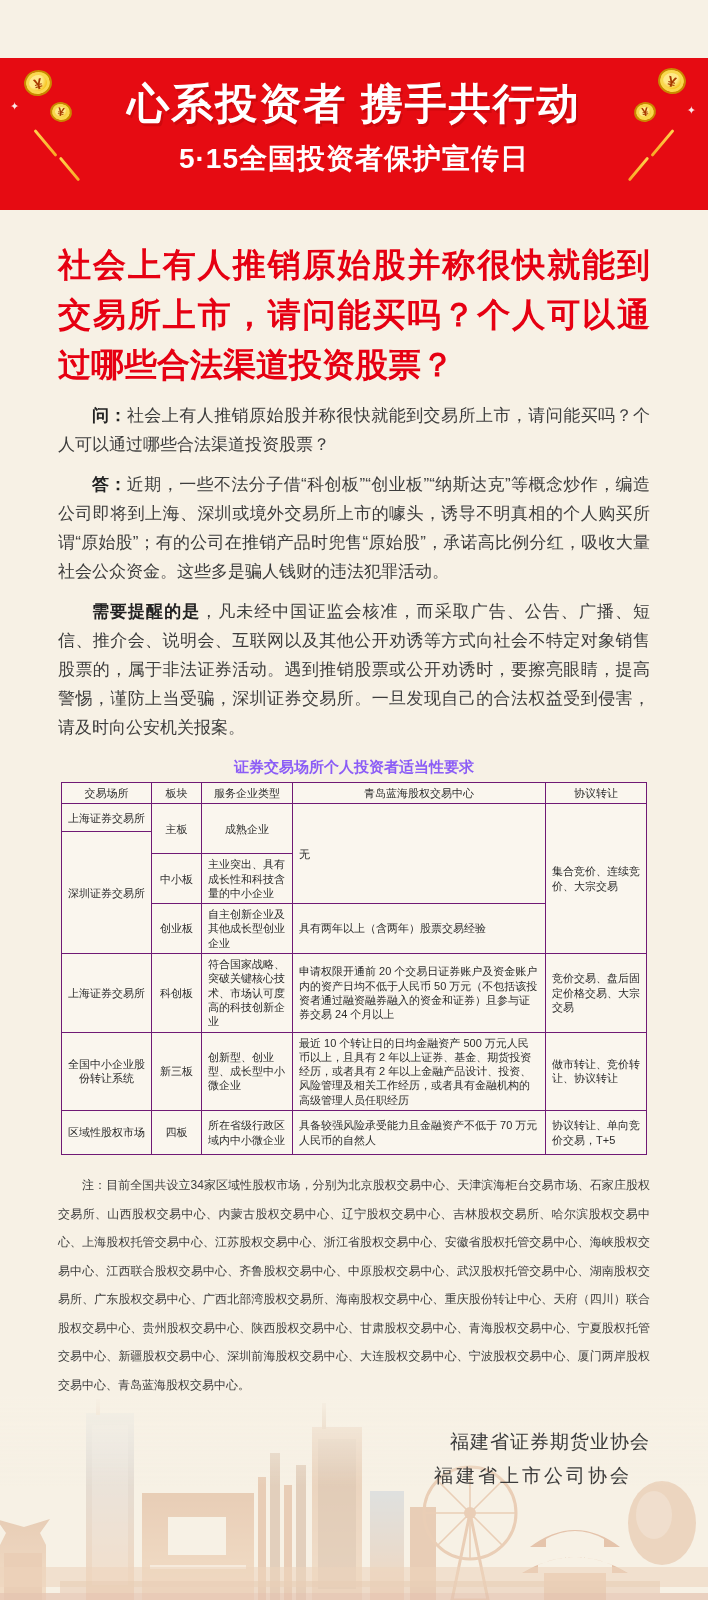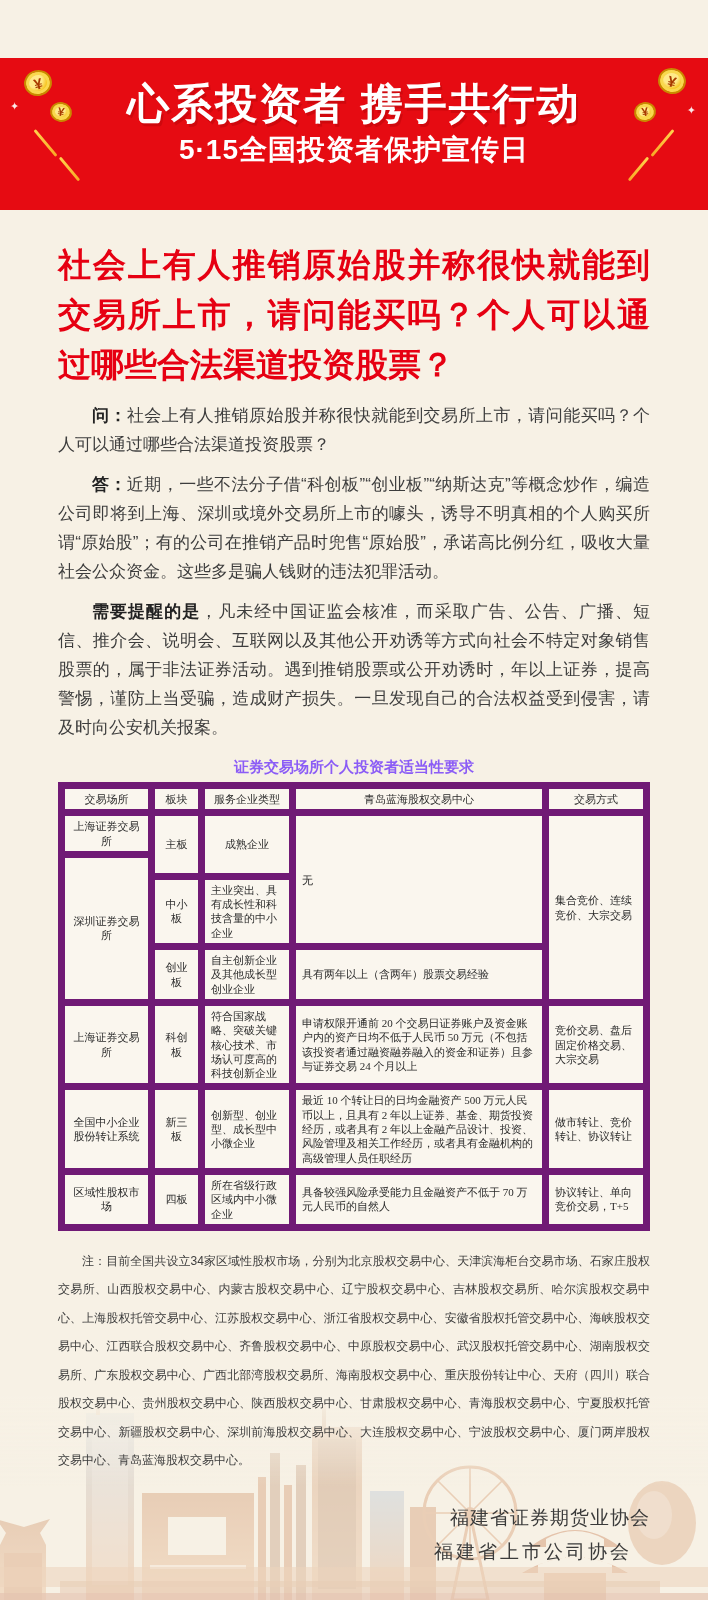--- a/index.html
+++ b/index.html
@@ -25,21 +25,21 @@
   .banner-title {
     padding-top: 22px;
     font-size: 42px;
     font-weight: bold;
     letter-spacing: 2px;
     line-height: 1.15;
     text-shadow: 2px 3px 0 rgba(140,0,0,0.25);
     white-space: nowrap;
   }
   .banner-subtitle {
-    margin-top: 3px;
+    margin-top: 12px;
     font-size: 28px;
     font-weight: bold;
     letter-spacing: 1px;
     white-space: nowrap;
   }
   .coin {
     position: absolute;
     border-radius: 50%;
     background: radial-gradient(circle at 40% 35%, #ffe98a 0 35%, #f6c41f 60%, #e09a00 100%);
     border: 2px solid #c98a00;
@@ -97,25 +97,24 @@
     margin: 5px auto 0 auto;
     width: 585px;
     border-collapse: collapse;
     table-layout: fixed;
     font-size: 11px;
     line-height: 1.3;
     color: #2b2b2b;
     background: rgba(255,255,255,0.35);
   }
   table.req th, table.req td {
-    border: 7px solid #701a75;
+    border: 1px solid #701a75;
     padding: 3px 6px;
     vertical-align: middle;
     word-break: break-all;
-    font-family: Liberation Serif, serif;
   }
   table.req th { font-weight: normal; text-align: center; height: 20px; }
   td.c-center { text-align: center; }
   td.c-left   { text-align: left; }
   tr.r1 { height: 28px; } tr.r2 { height: 22px; }
   tr.r3 { height: 44px; } tr.r4 { height: 42px; }
   tr.r5 { height: 64px; } tr.r6 { height: 78px; }
   tr.r7 { height: 44px; }
   
   .note {
@@ -165,39 +164,39 @@
   </header>
 
   <main class="content">
 
     <h2 class="headline">社会上有人推销原始股并称很快就能到交易所上市，请问能买吗？个人可以通过哪些合法渠道投资股票？</h2>
 
     <p class="para"><b>问：</b><span>社会上有人推销原始股并称很快就能到交易所上市，请问能买吗？个人可以通过哪些合法渠道投资股票？</span></p>
 
     <p class="para"><b>答：</b><span>近期，一些不法分子借“科创板”“创业板”“纳斯达克”等概念炒作，编造公司即将到上海、深圳或境外交易所上市的噱头，诱导不明真相的个人购买所谓“原始股”；有的公司在推销产品时兜售“原始股”，承诺高比例分红，吸收大量社会公众资金。这些多是骗人钱财的违法犯罪活动。</span></p>
 
-    <p class="para"><b>需要提醒的是</b><span>，凡未经中国证监会核准，而采取广告、公告、广播、短信、推介会、说明会、互联网以及其他公开劝诱等方式向社会不特定对象销售股票的，属于非法证券活动。遇到推销股票或公开劝诱时，年以上证券，提高警惕，谨防上当受骗，造成财产损失。一旦发现自己的合法权益受到侵害，请及时向公安机关报案。</span></p>
+    <p class="para"><b>需要提醒的是</b><span>，凡未经中国证监会核准，而采取广告、公告、广播、短信、推介会、说明会、互联网以及其他公开劝诱等方式向社会不特定对象销售股票的，属于非法证券活动。遇到推销股票或公开劝诱时，要擦亮眼睛，提高警惕，谨防上当受骗，深圳证券交易所。一旦发现自己的合法权益受到侵害，请及时向公安机关报案。</span></p>
 
     <div class="table-title">证券交易场所个人投资者适当性要求</div>
 
     <table class="req">
       <colgroup>
         <col style="width:90px">
           <col style="width:50px">
           <col style="width:91px">
         <col style="width:253px">
           <col style="width:101px">
       </colgroup>
       <thead>
         <tr>
           <th>交易场所</th>
           <th>板块</th>
           <th>服务企业类型</th>
           <th>青岛蓝海股权交易中心</th>
-          <th>交易方式</th>
+          <th>协议转让</th>
         </tr>
       </thead>
       <tbody>
         <tr class="r1">
           <td class="c-center">上海证券交易所</td>
           <td class="c-center" rowspan="2">主板</td>
           <td class="c-center" rowspan="2">成熟企业</td>
           <td class="c-left" rowspan="3">无</td>
           <td class="c-left" rowspan="4">集合竞价、连续竞价、大宗交易</td>
         </tr>

